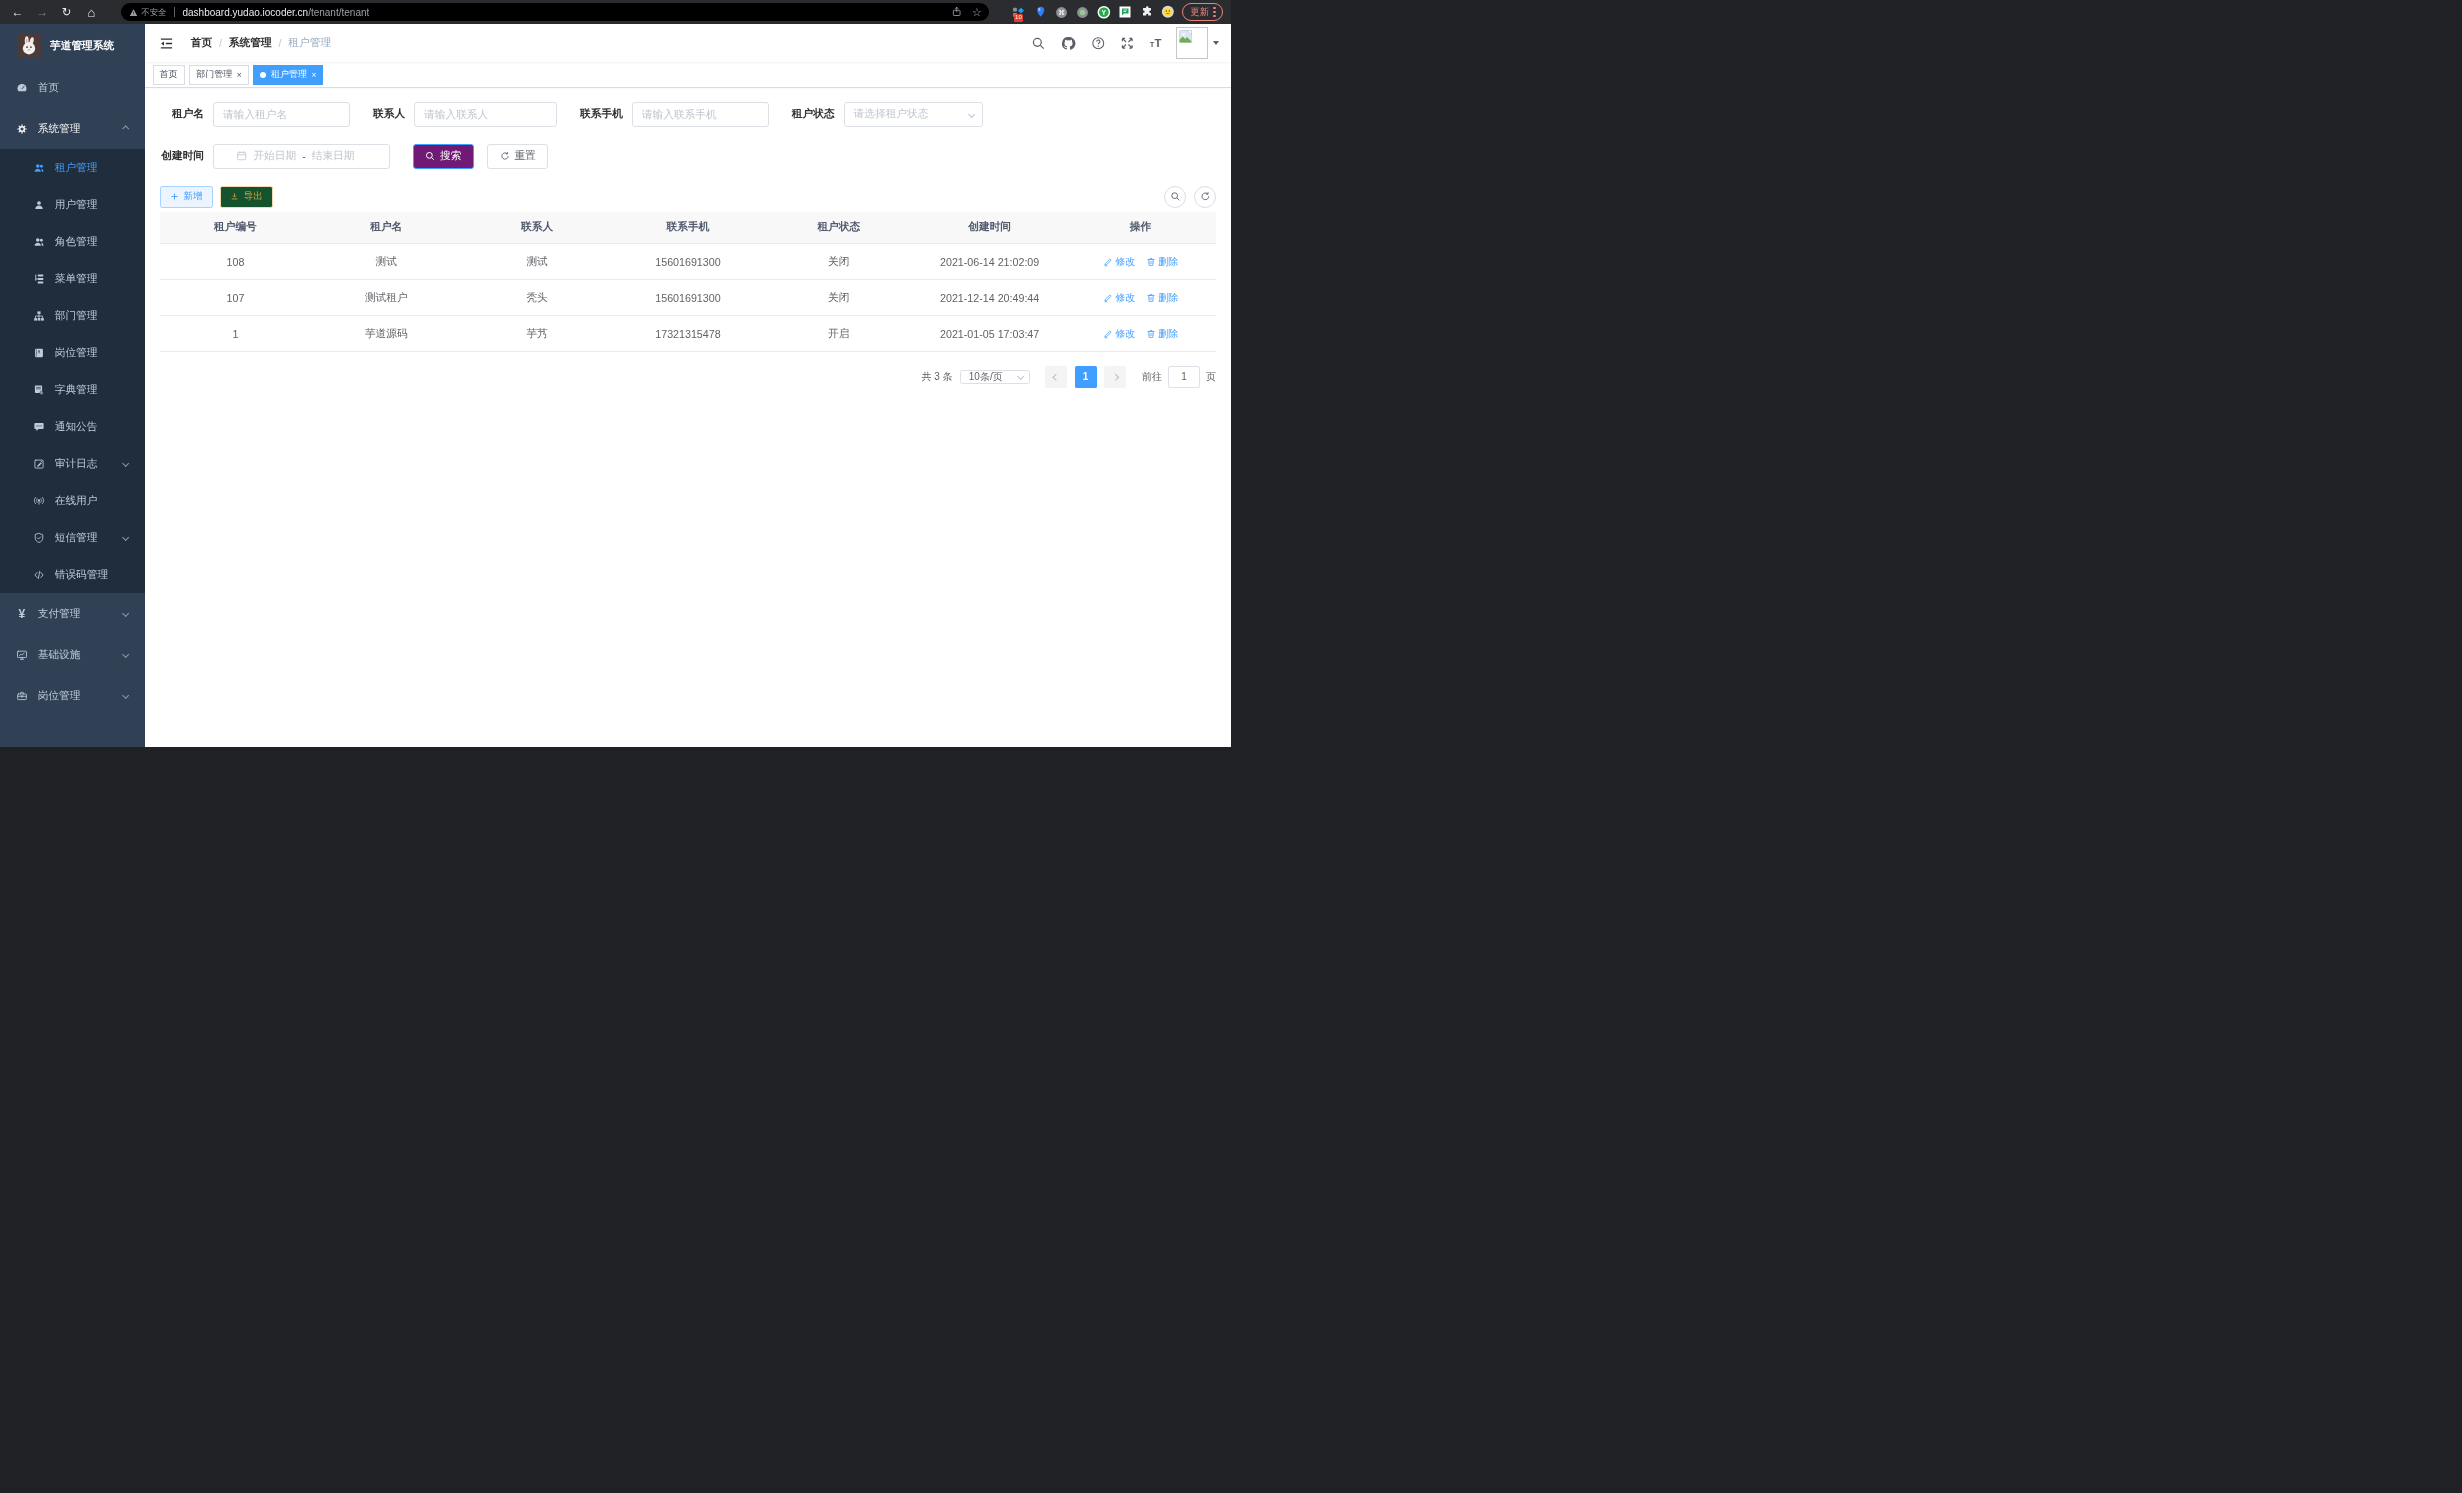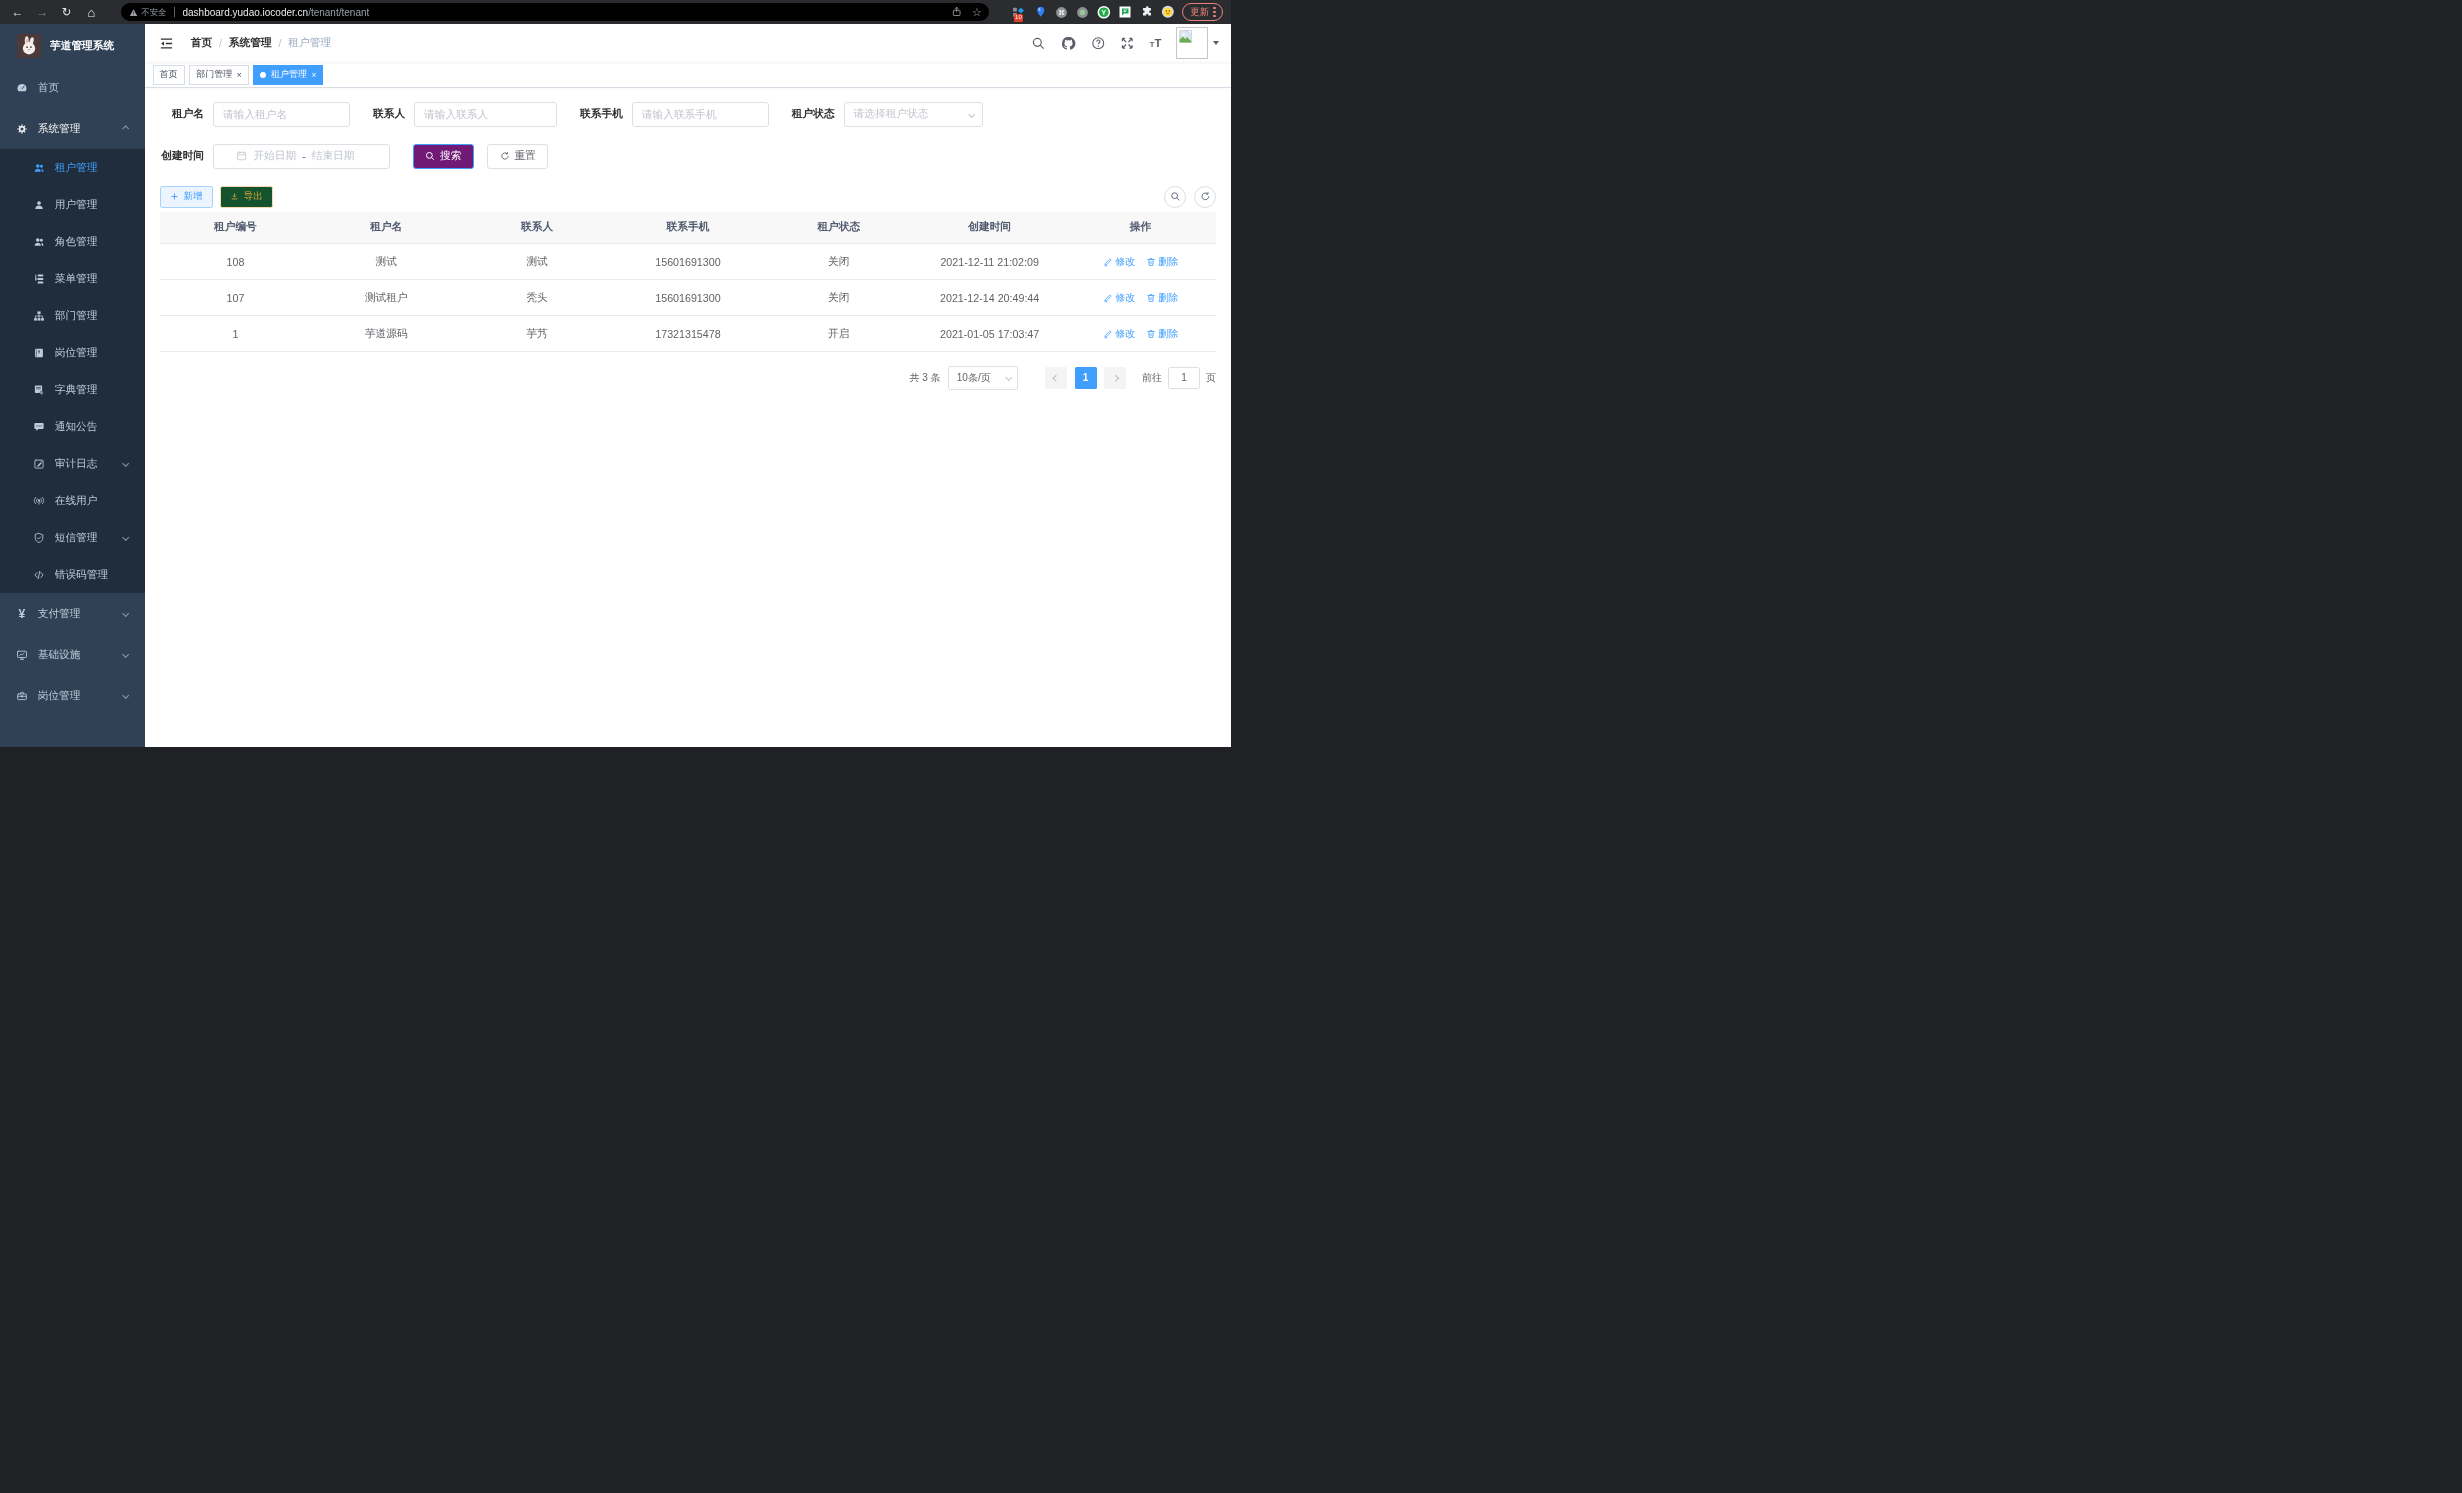--- a/index.html
+++ b/index.html
@@ -114,22 +114,22 @@
   tbody td { height:36px; text-align:center; font-size:10.7px; color:#606266;
              border-bottom:0.8px solid #e8eaec; }
   .op-link { color:#409eff; font-size:10px; display:inline-flex; align-items:center; gap:2.3px;
              cursor:pointer; }
   .op-link + .op-link { margin-left:10.7px; }
 
   
   .pager { display:flex; align-items:center; justify-content:flex-end; margin-top:13.7px; gap:0;
            font-size:10px; color:#606266; }
   .pg-total { margin-right:7.6px; }
-  .pg-select { width:70px; height:24px; border:0.8px solid #dcdfe6; border-radius:2.3px; display:flex;
-               align-items:center; padding:0 6px 0 7.6px; color:#606266; background:#fff; cursor:pointer; margin-right:23px; }
+  .pg-select { width:70px; height:14px; border:0.8px solid #dcdfe6; border-radius:2.3px; display:flex;
+               align-items:center; padding:0 6px 0 7.6px; color:#606266; background:#fff; cursor:pointer; margin-right:11px; }
   .pg-select .chev { margin-left:auto; border-color:#c0c4cc; }
   .pg-btn { width:22px; height:22px; background:#f4f4f5; border-radius:1.5px; display:flex; align-items:center;
             justify-content:center; cursor:pointer; margin:0 3.8px; }
   .pg-btn .chev { border-color:#b4bccc; width:4.6px; height:4.6px; }
   .chev.left { transform:rotate(135deg); }
   .chev.right { transform:rotate(-45deg); }
   .pg-page { width:22px; height:22px; border-radius:1.5px; background:#409eff; color:#fff; font-weight:700;
              display:flex; align-items:center; justify-content:center; margin:0 3.8px; cursor:pointer; }
   .pg-goto { margin-left:12px; display:flex; align-items:center; gap:6px; color:#606266; }
   .pg-input { width:32px; height:22px; border:0.8px solid #dcdfe6; border-radius:2.3px; text-align:center;
@@ -596,21 +596,21 @@
                 <th>操作</th>
               </tr>
             </thead>
           <tbody id="tbody">
               <tr>
                 <td>108</td>
                 <td>测试</td>
                 <td>测试</td>
                 <td>15601691300</td>
                 <td>关闭</td>
-                <td>2021-12-11 21:02:09</td>
+                <td>2021-06-14 21:02:09</td>
                 <td><span class="op-link">
                     <svg width="10" height="10" viewBox="0 0 24 24" fill="none" stroke="currentColor" stroke-width="1.9">
                       <path d="M4.5 19.5l.9-3.8L15.6 5.5a1.6 1.6 0 0 1 2.3 0l.6.6a1.6 1.6 0 0 1 0 2.3L8.3 18.6z"></path>
                       <path d="M4.5 21h6"></path>
                     </svg>
                     <span>修改</span>
                   </span><span class="op-link">
                     <svg width="10" height="10" viewBox="0 0 24 24" fill="none" stroke="currentColor" stroke-width="1.9">
                       <path d="M3.5 6h17M9.5 6V3.8h5V6M6.5 6l1 14.2h9l1-14.2"></path>
                       <path d="M10 10v6.5M14 10v6.5" stroke-width="1.6"></path>

